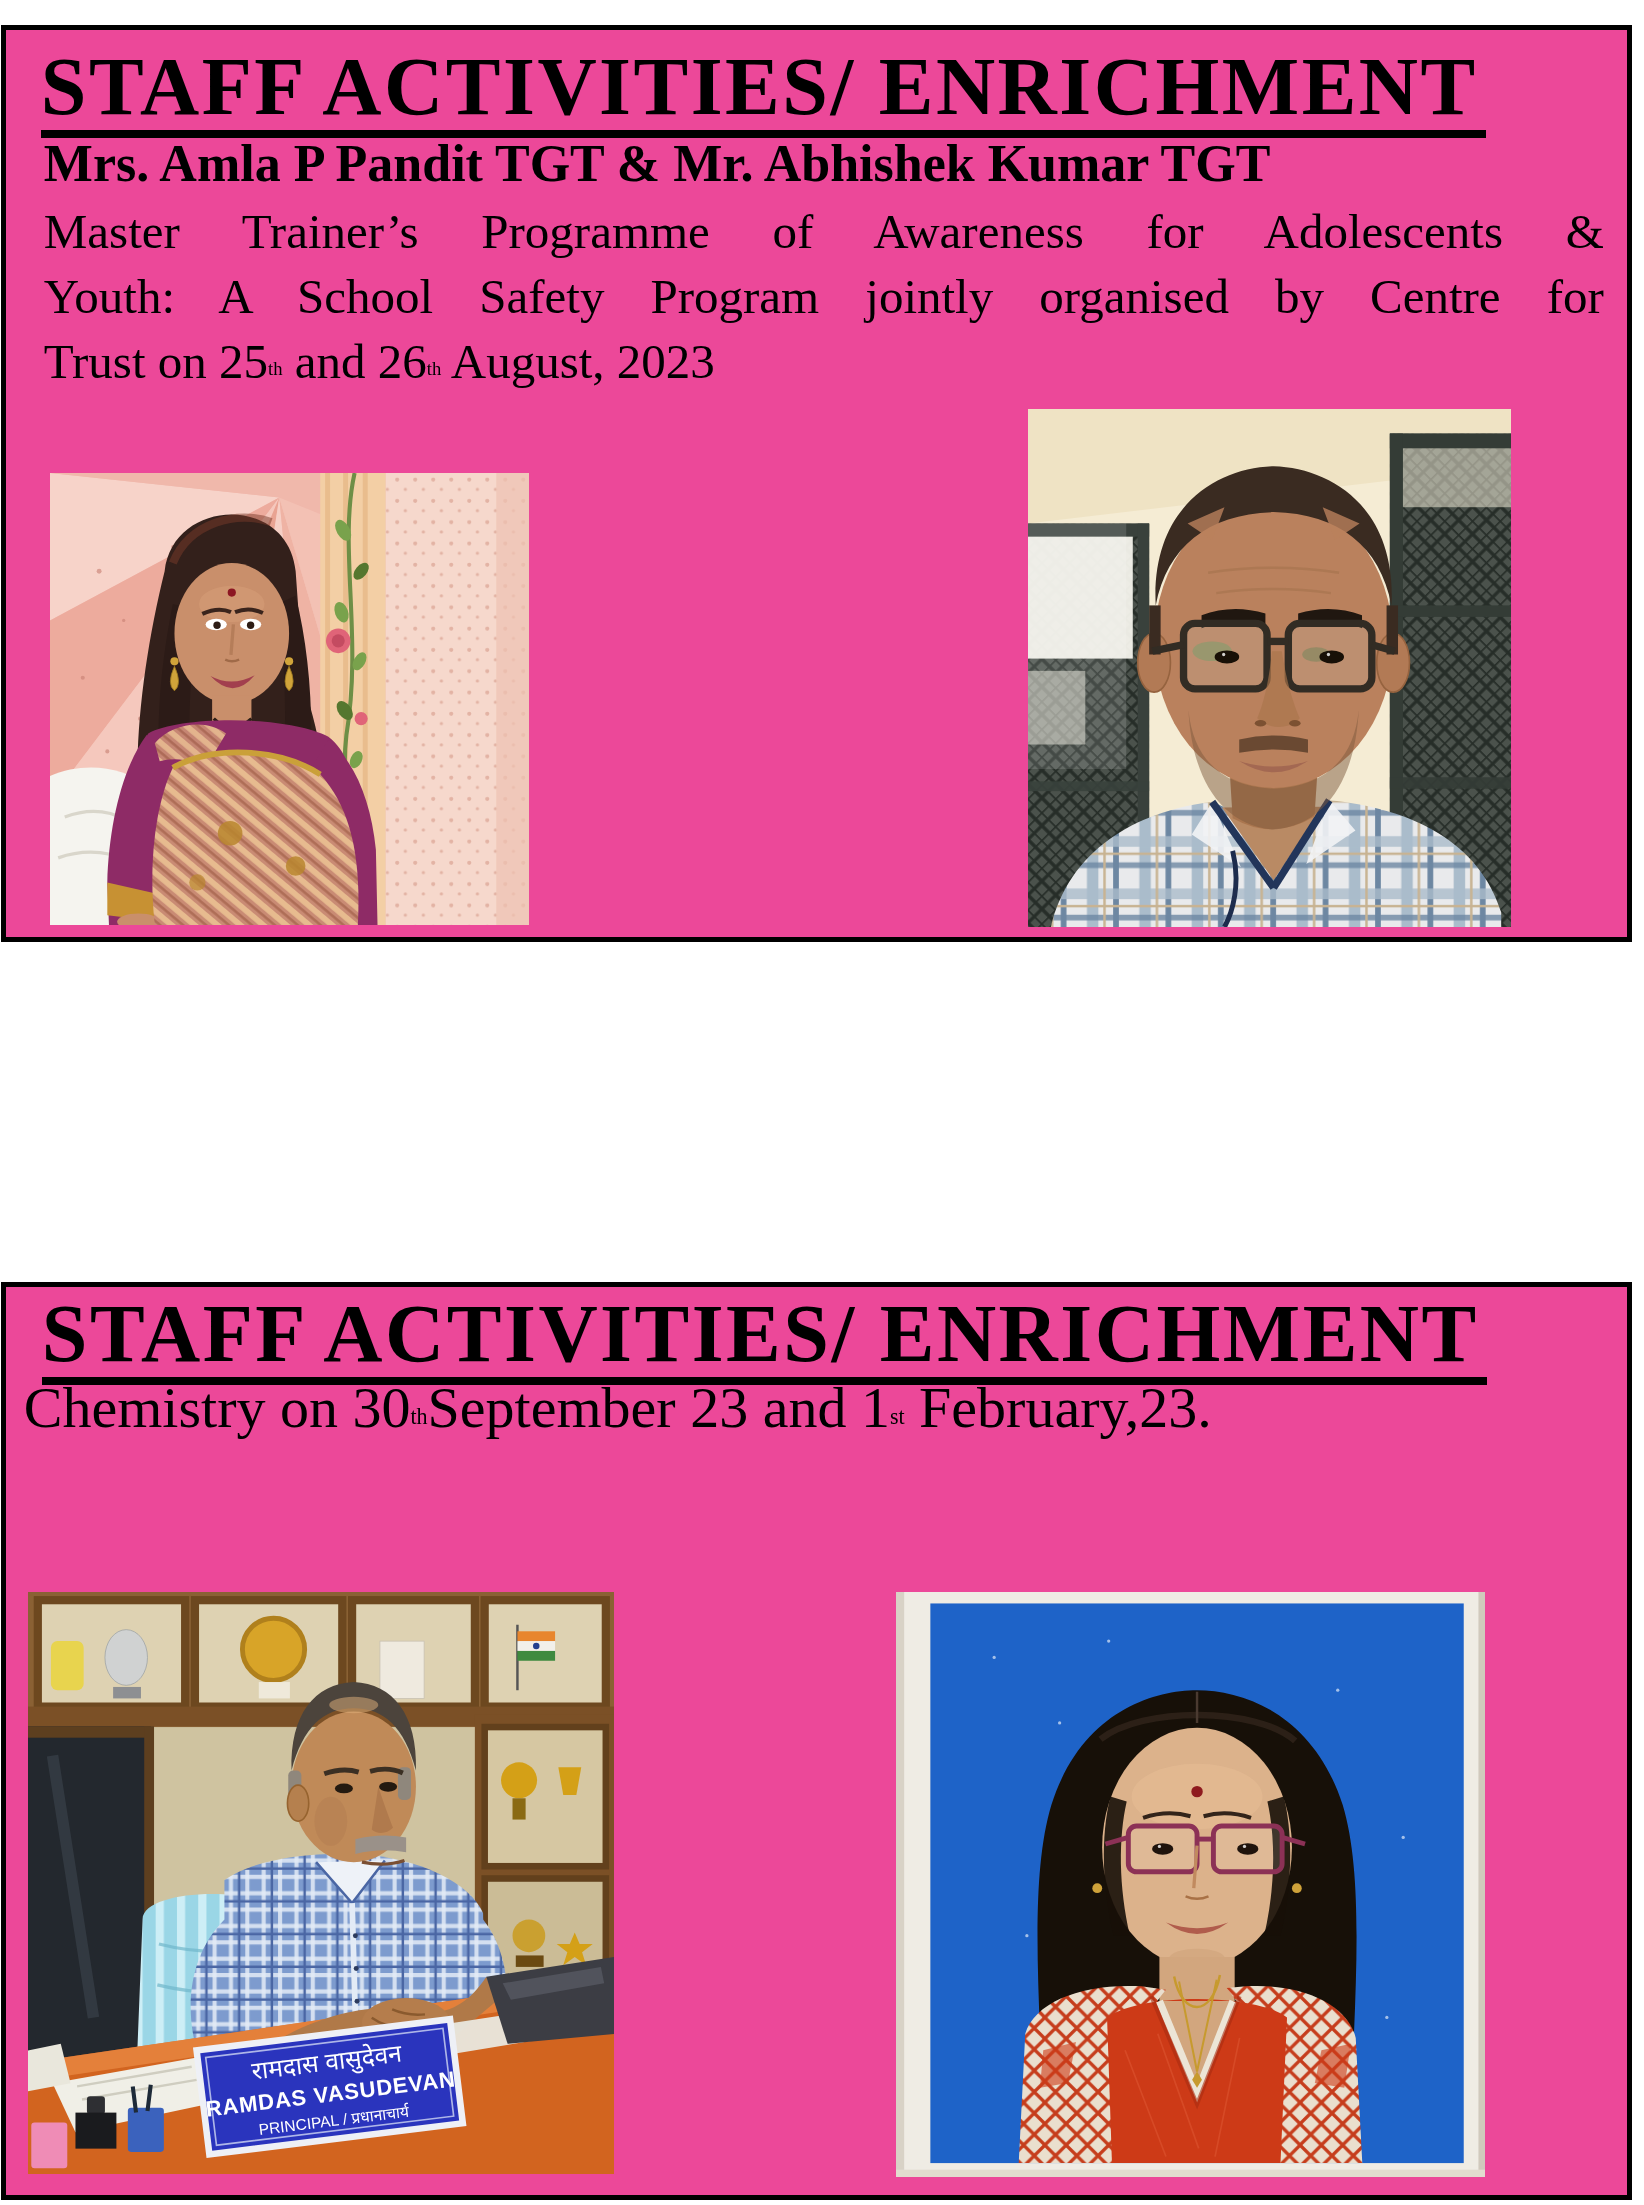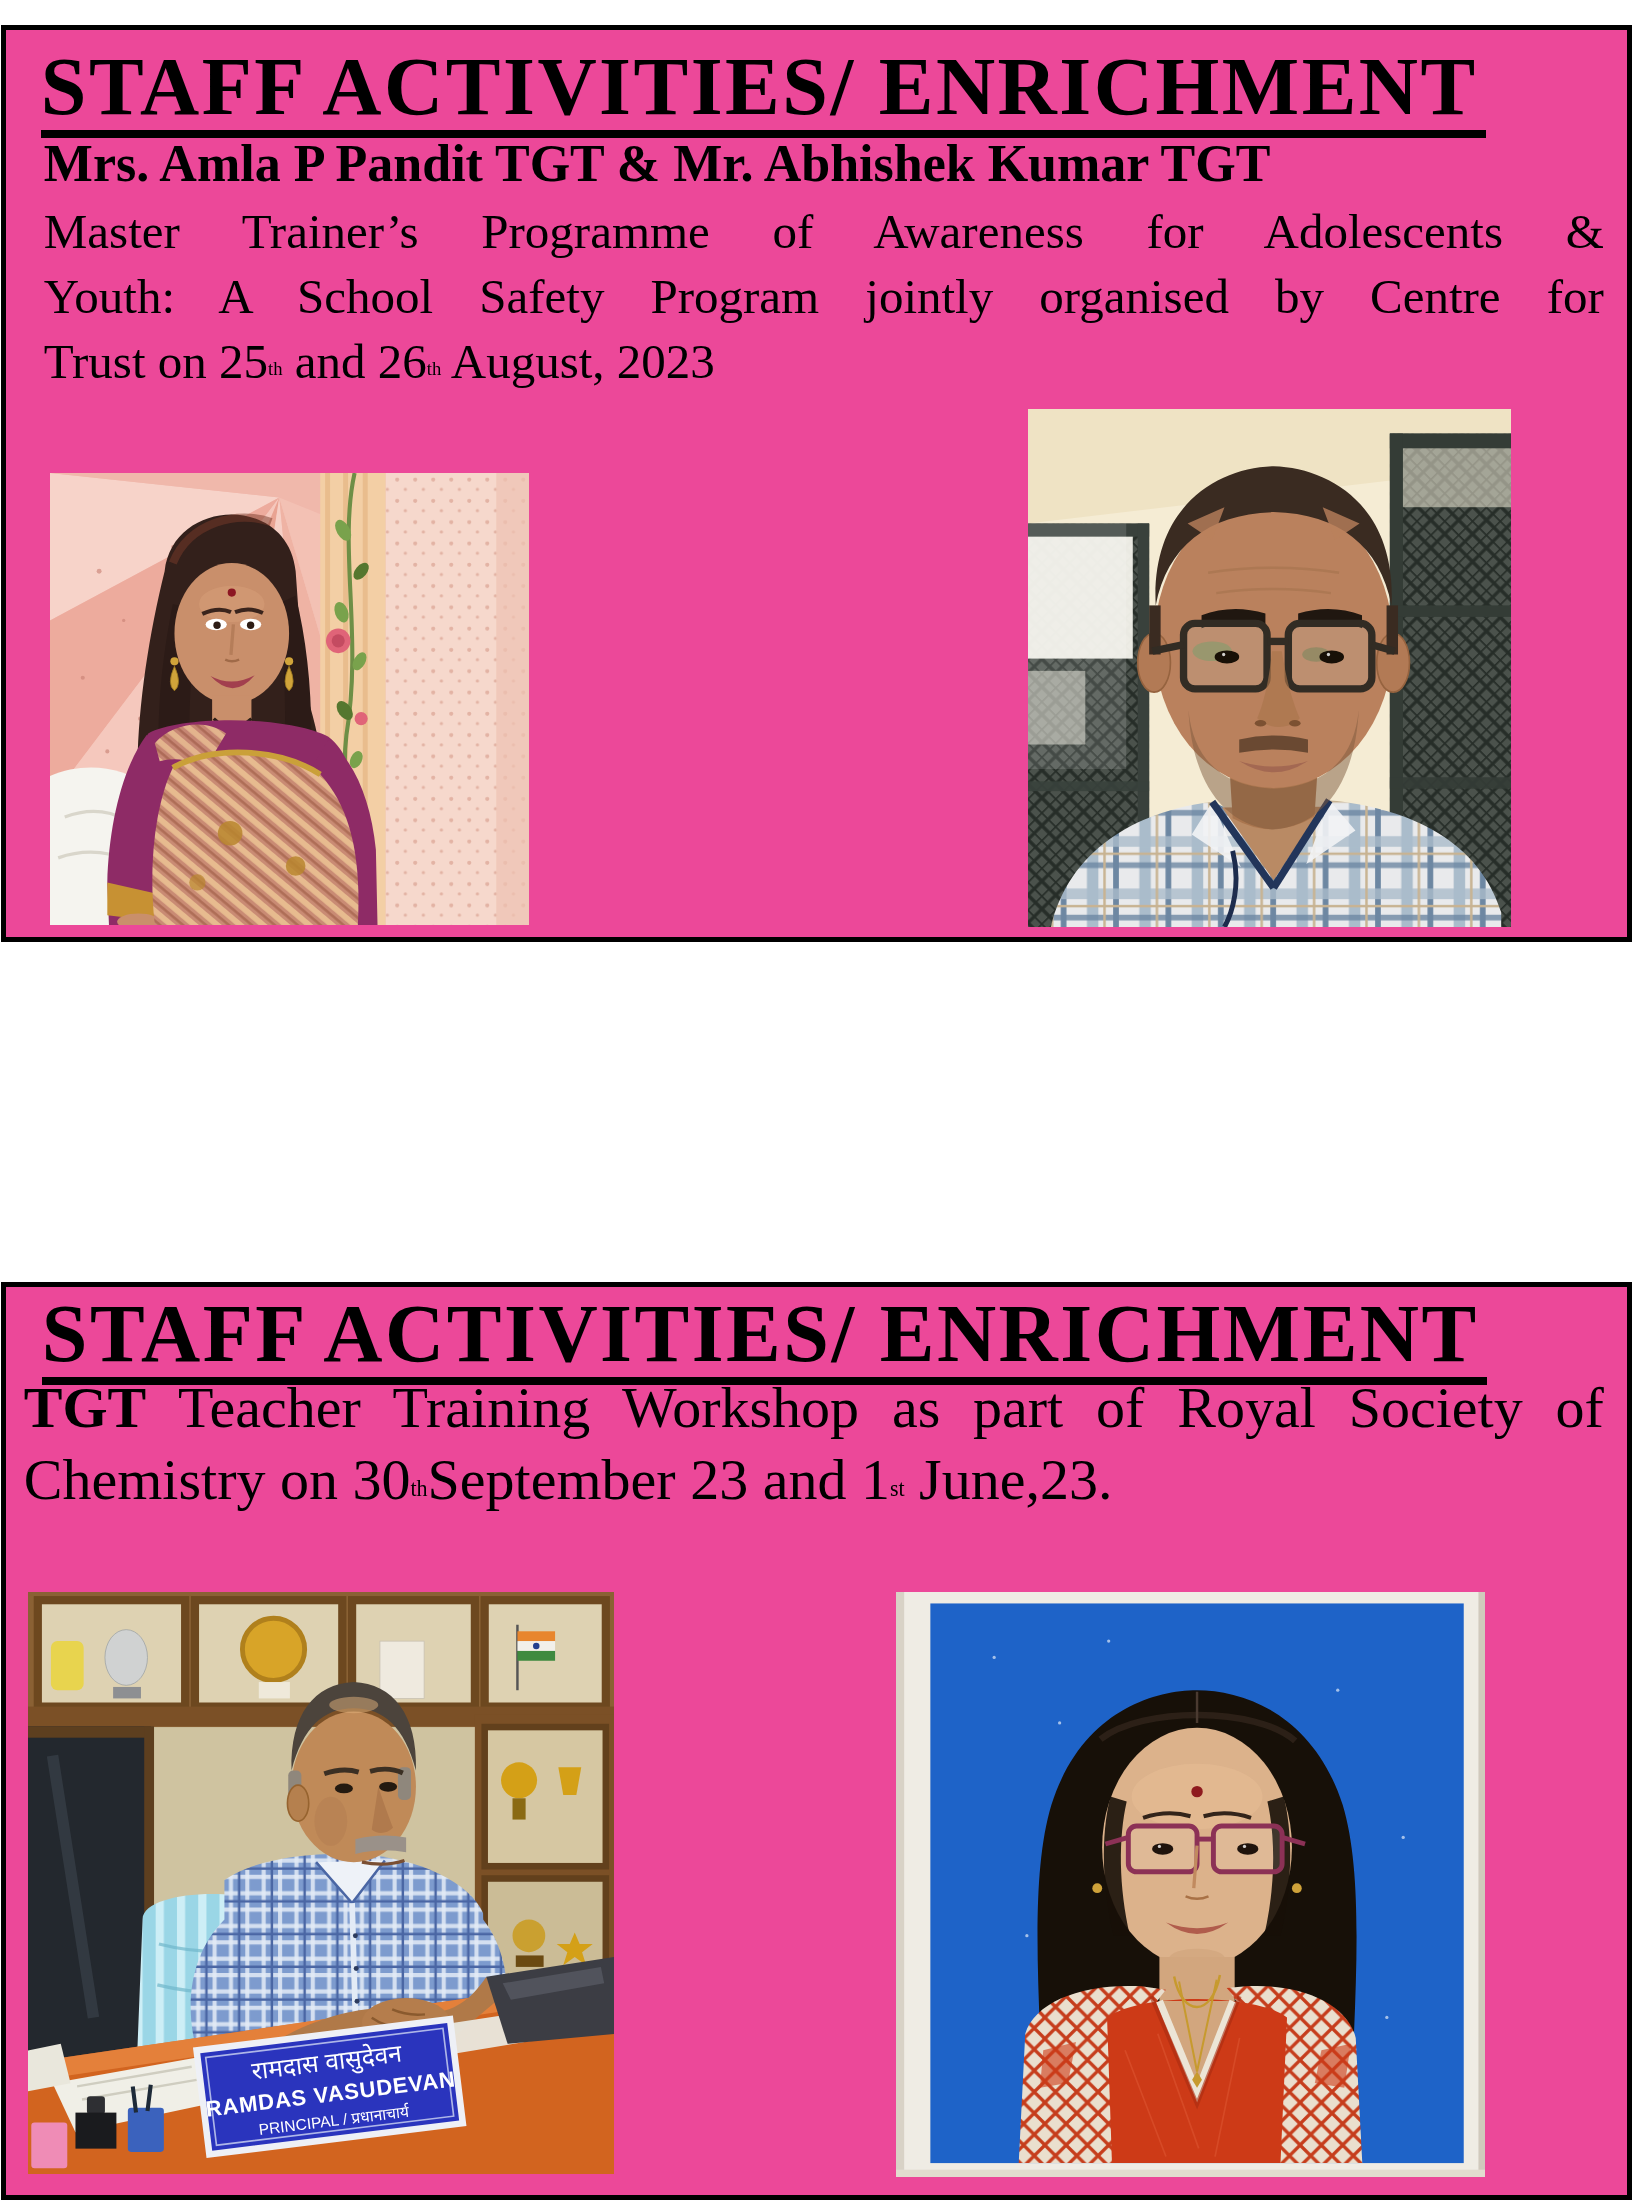--- a/index.html
+++ b/index.html
@@ -238,22 +238,21 @@
         </g>
         <rect x="0" y="140" width="120" height="300" fill="#ffffff" opacity="0.14"></rect>
       </svg>
     </figure>
   </section>
 
   <section class="sec" id="sec2">
     <h1 class="title" id="t2"><span class="tu">STAFF ACTIVITIES/ ENRICHMENT</span></h1>
 
     <div class="bodytext" id="b2">
-        <div class="tline jline"><span class="b">TGT</span><span> Teacher Training Workshop as part of Royal Society of</span></div>
-        <div class="tline lline"><span>Chemistry on 30</span><span class="sb">th</span><span>September 23 and 1</span><span class="sb">st</span><span> June,23.</span></div>
+        <div class="tline lline"><span>Chemistry on 30</span><span class="sb">th</span><span>September 23 and 1</span><span class="sb">st</span><span> February,23.</span></div>
       </div>
 
     <figure class="photo" id="p3">
       <svg viewBox="0 0 716 711" preserveAspectRatio="none">
         <defs>
           <pattern id="plaid3" width="40" height="40" patternUnits="userSpaceOnUse">
             <rect width="40" height="40" fill="#7d9bce"></rect>
             <path d="M8,0V40M28,0V40" stroke="#e3ebf6" stroke-width="5" opacity="0.85"></path>
             <path d="M0,8H40M0,28H40" stroke="#e3ebf6" stroke-width="5" opacity="0.85"></path>
             <path d="M18,0V40M0,18H40" stroke="#4a66a4" stroke-width="3"></path>

